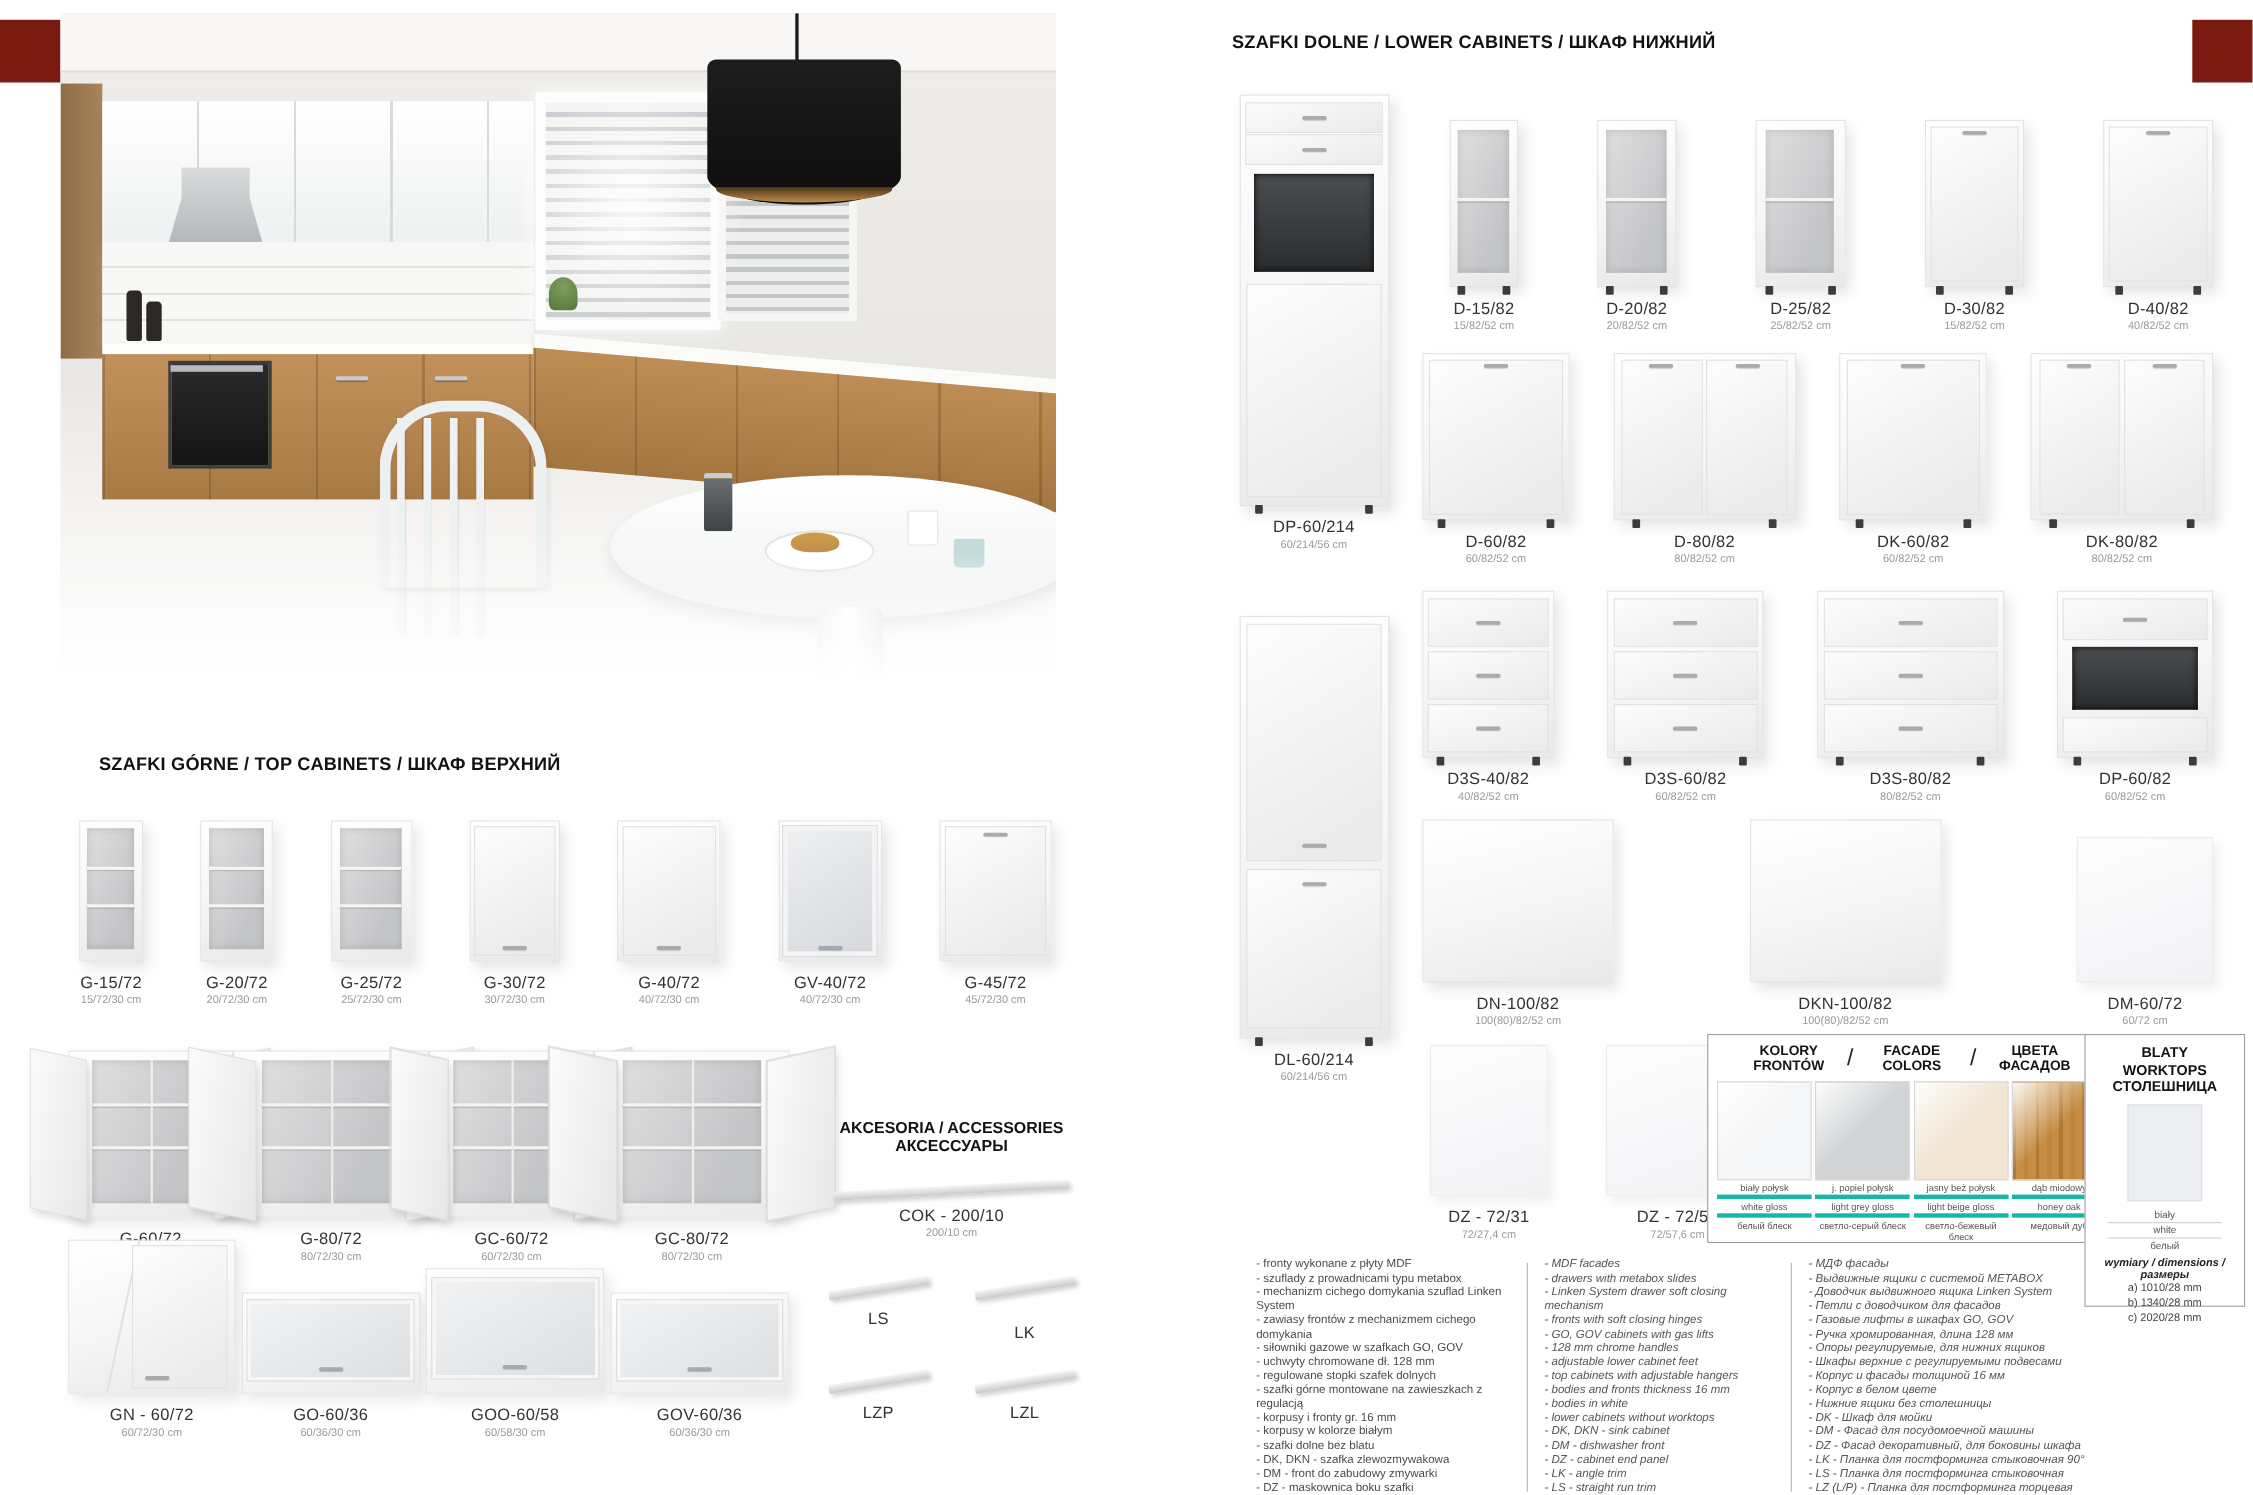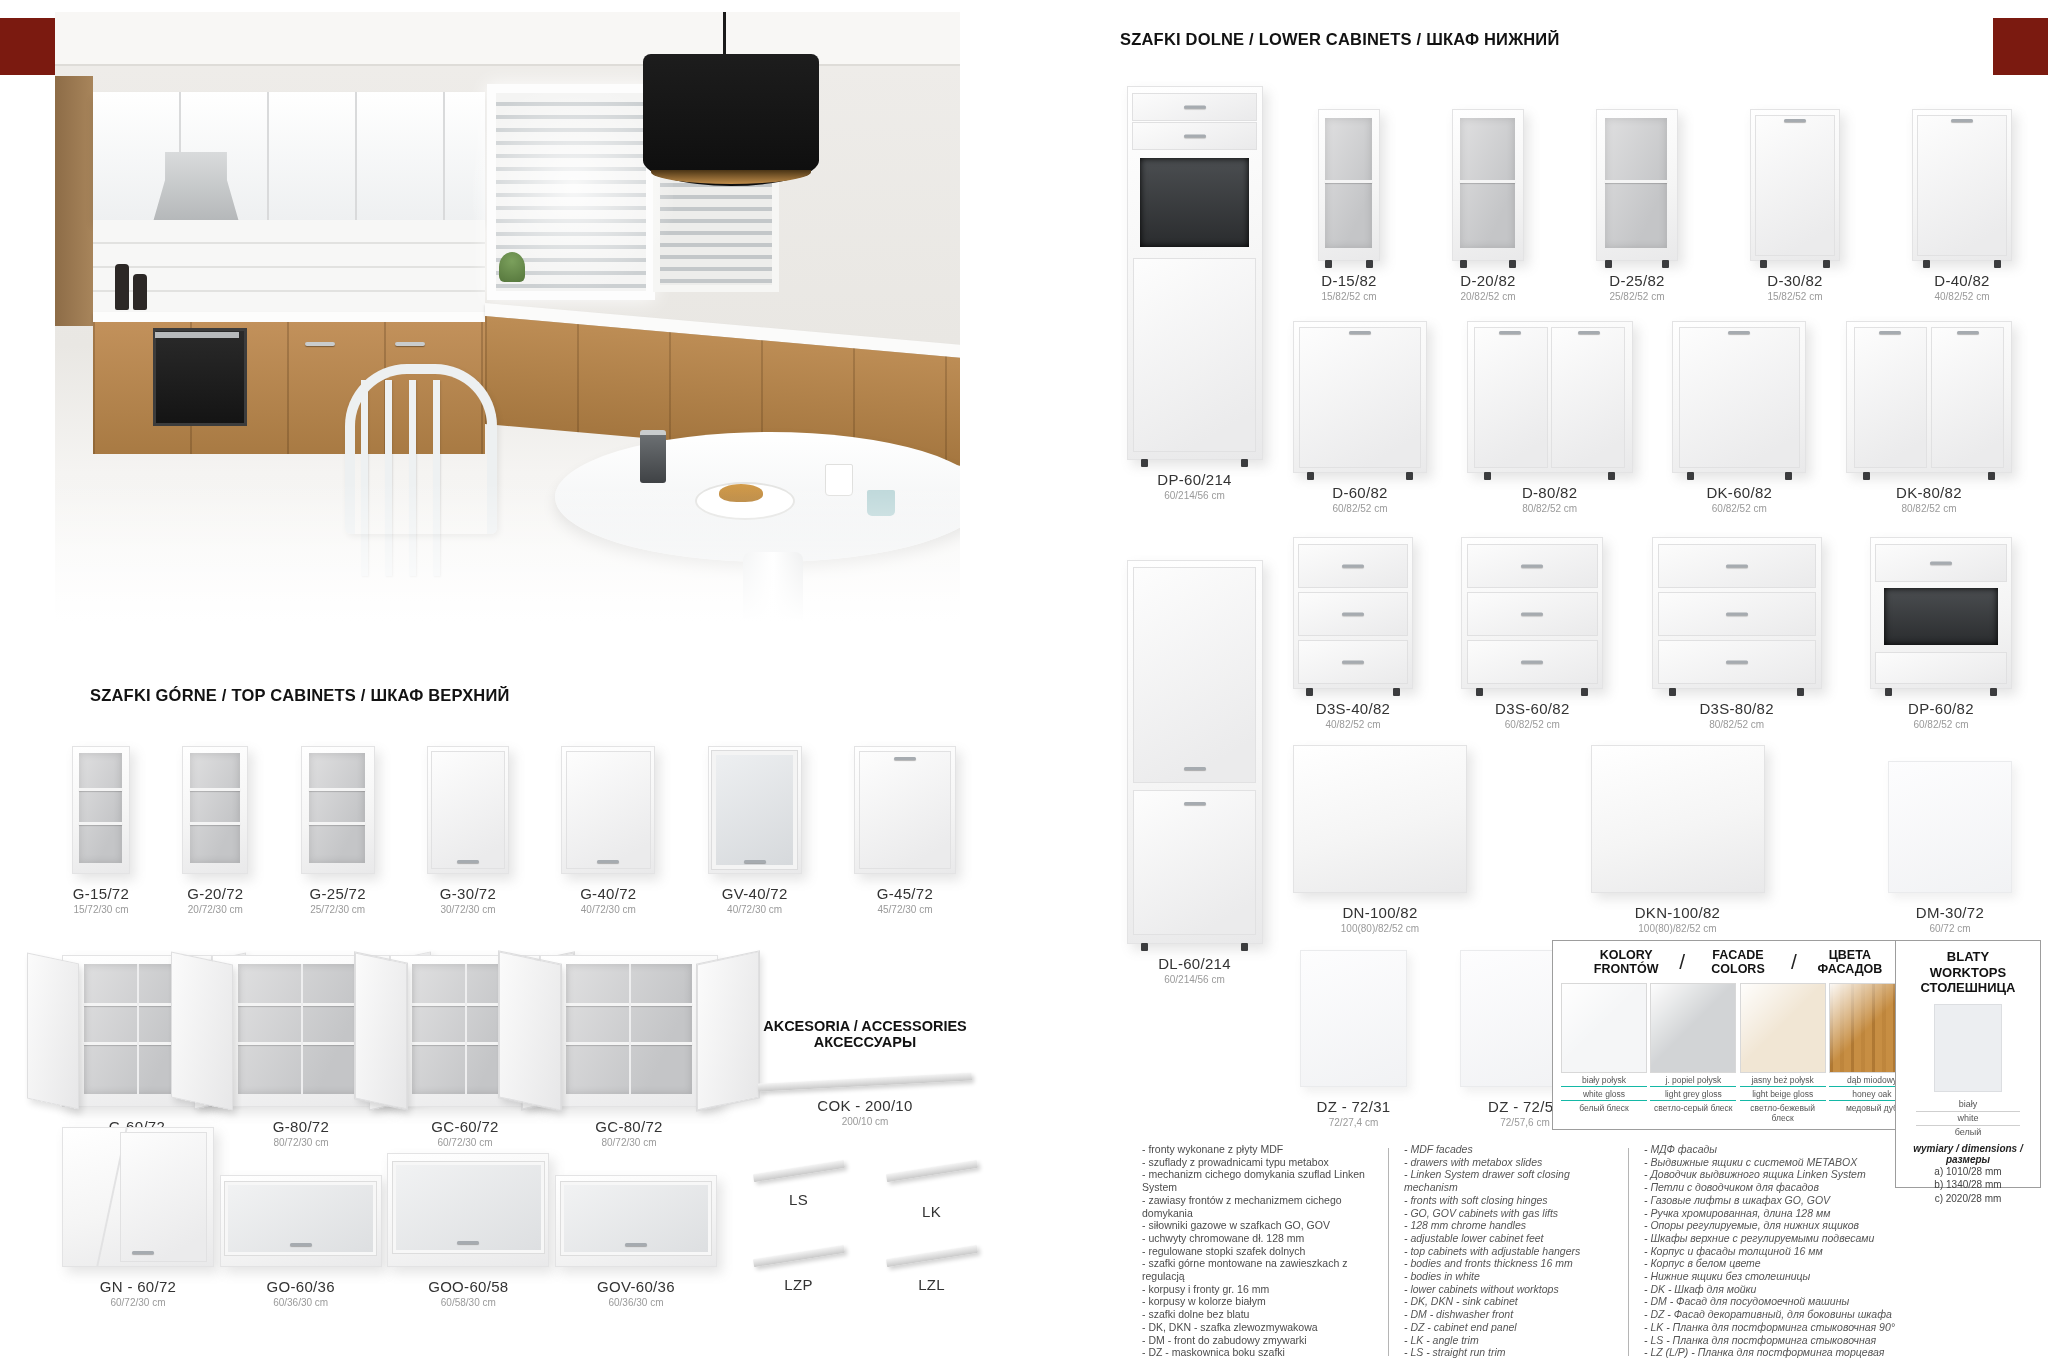--- a/index.html
+++ b/index.html
@@ -112,21 +112,21 @@
   #cbox{position:absolute;left:1552px;top:940px;width:372px;height:190px;border:1px solid #9d9d9d;background:#fff;box-sizing:border-box;padding:7px 8px;}
   .cbox-h{display:flex;justify-content:center;align-items:center;gap:10px;}
   .cbh{font-size:12.5px;font-weight:700;text-align:center;line-height:1.12;width:86px;color:#121212;}
   .csep{font-size:21px;font-weight:300;color:#222;}
   #swatches{display:flex;justify-content:space-between;margin-top:7px;}
   .sw{width:86px;display:flex;flex-direction:column;align-items:center;}
   .sw-chip{position:relative;width:84px;height:88px;border:1px solid #d8d8d8;overflow:hidden;}
   .sw-chip::after{content:"";position:absolute;inset:0;background:linear-gradient(135deg,rgba(255,255,255,.95),rgba(255,255,255,0) 48%);}
   .sw-chip.wood::before{content:"";position:absolute;inset:0;
       background:repeating-linear-gradient(90deg,rgba(120,70,15,.30) 0 3px,rgba(0,0,0,0) 3px 10px,rgba(150,95,30,.18) 10px 14px,rgba(0,0,0,0) 14px 21px);}
-  .sw-n{width:100%;text-align:center;font-size:8.5px;color:#555;padding:1.5px 0;border-bottom:1px solid #14b8a6;}
+  .sw-n{width:100%;text-align:center;font-size:8.5px;color:#555;padding:1.5px 0;border-bottom:4px solid #14b8a6;}
   .sw-n:last-child{border-bottom:none;}
 
   
   #wbox{position:absolute;left:1895px;top:940px;width:146px;height:248px;border:1px solid #9d9d9d;background:#fff;box-sizing:border-box;padding:8px 6px;}
   .wt-title{font-size:13px;font-weight:700;text-align:center;line-height:1.2;color:#121212;}
   .wt-chip{width:66px;height:86px;margin:8px auto 6px;border:1px solid #dcdee1;}
   .wt-name{width:104px;margin:0 auto;text-align:center;font-size:9px;color:#555;padding:1.5px 0;border-bottom:1px solid #cfcfcf;}
   .wt-name:last-of-type{border-bottom:none;}
   .wt-dimlab{margin-top:4px;text-align:center;font-size:10px;font-weight:700;font-style:italic;color:#222;}
   .wt-dim{text-align:center;font-size:10px;color:#444;line-height:1.35;}
@@ -576,21 +576,21 @@
         <div class="cabcode">DN-100/82</div>
         <div class="cabdims">100(80)/82/52 cm</div>
       </div>
       <div class="cabcell">
         <div class="cabimg" style="width: 172px; height: 146px;"></div>
         <div class="cabcode">DKN-100/82</div>
         <div class="cabdims">100(80)/82/52 cm</div>
       </div>
       <div class="cabcell">
         <div class="cabimg panelimg" style="width: 122px; height: 130px;"></div>
-        <div class="cabcode">DM-30/72</div>
+        <div class="cabcode">DM-60/72</div>
         <div class="cabdims">60/72 cm</div>
       </div>
     </div>
   <div class="cabrow" id="dzrow">
       <div class="cabcell">
         <div class="cabimg panelimg" style="width: 105px; height: 135px;"></div>
         <div class="cabcode">DZ - 72/31</div>
         <div class="cabdims">72/27,4 cm</div>
       </div>
       <div class="cabcell">

